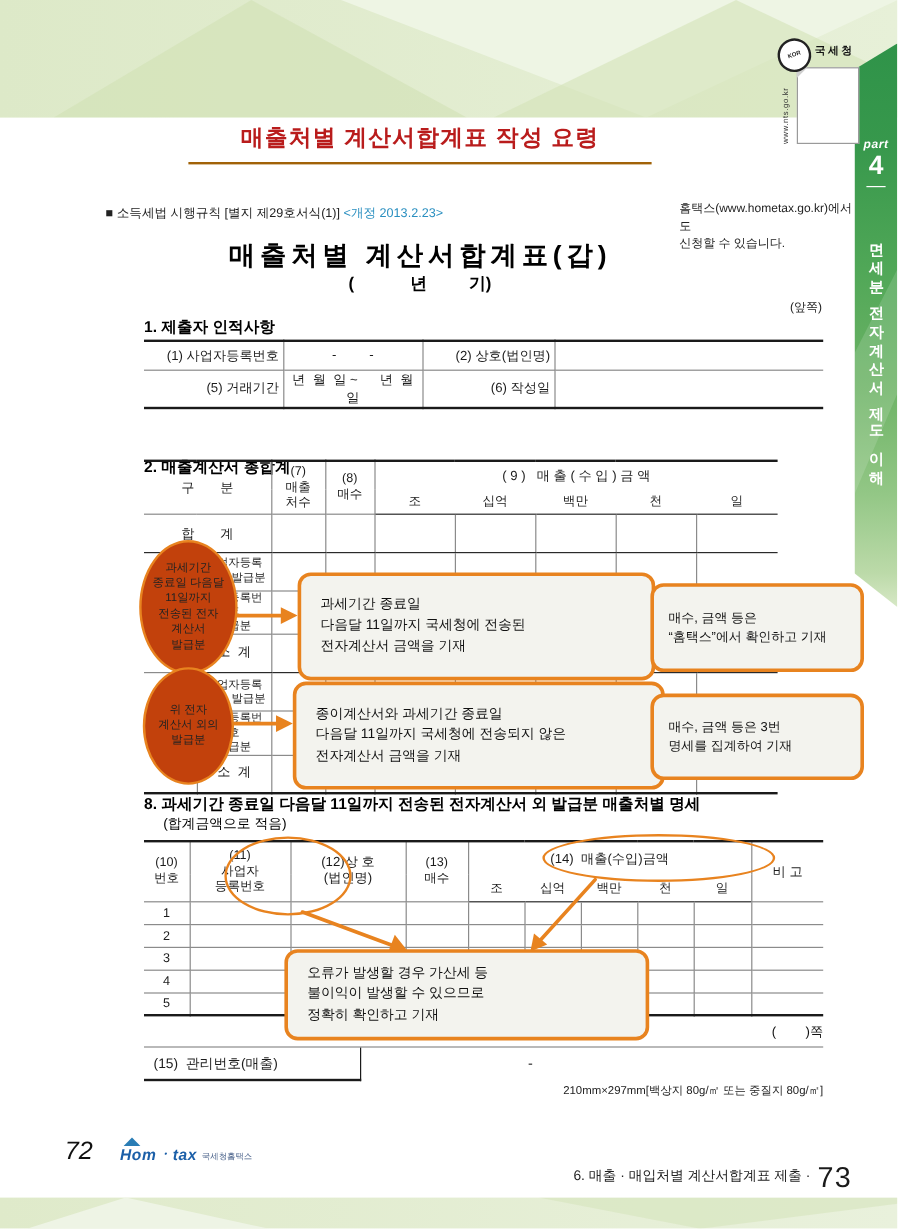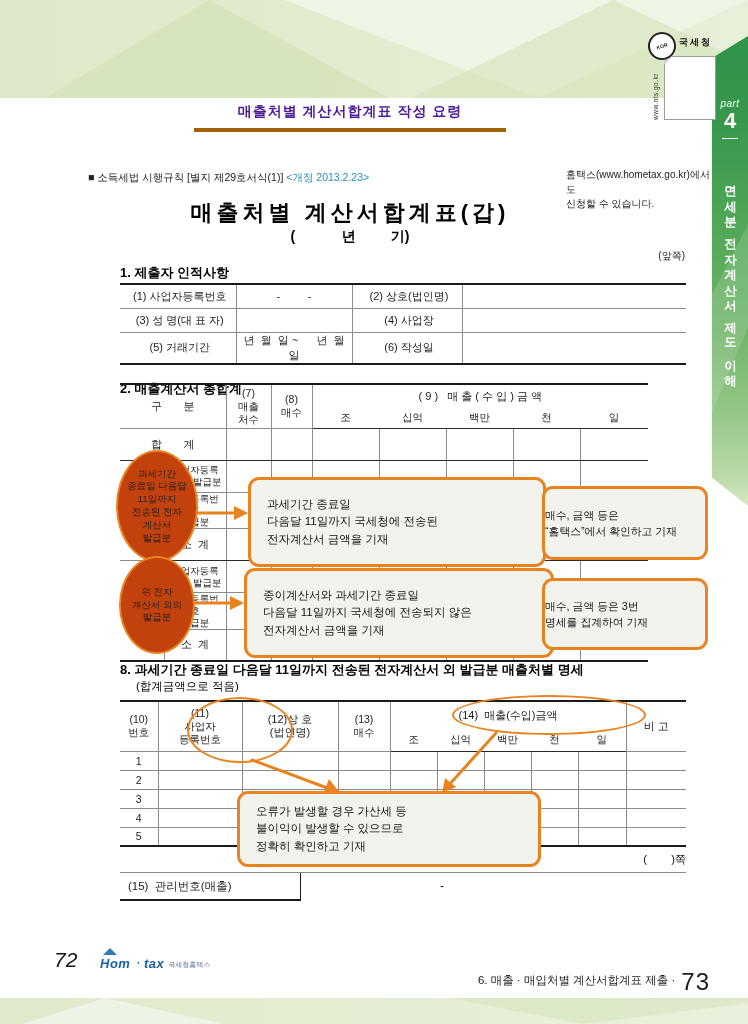--- a/index.html
+++ b/index.html
@@ -15,70 +15,70 @@
   .bottom-band{position:absolute;left:0;bottom:0;width:748px;height:26px;background:linear-gradient(90deg,#dfeaca,#e9f1dc);}
   .bottom-band .p1{position:absolute;inset:0;background:#eef4e5;clip-path:polygon(3% 100%,14% 0,30% 100%);}
   .bottom-band .p2{position:absolute;inset:0;background:#d5e4bc;opacity:.6;clip-path:polygon(60% 0,78% 100%,100% 20%,100% 0);}
 
   
   .side-strip{position:absolute;top:36px;right:0;width:36px;height:470px;
     background:linear-gradient(180deg,#2f9349 0%,#37984c 18%,#50a757 40%,#6fb467 62%,#93c786 80%,#bcdaa9 94%,#d7e8c6 100%);
     clip-path:polygon(0 22px,100% 0,100% 100%,0 94%);}
   .side-strip .shine{position:absolute;inset:0;background:rgba(255,255,255,.14);clip-path:polygon(0 55%,100% 40%,100% 62%,0 80%);}
   .part-tab{position:absolute;top:62px;left:0;width:36px;text-align:center;color:#fff;}
-  .part-word{font-size:10px;font-weight:normal;font-style:italic;letter-spacing:.5px;display:block;}
+  .part-word{font-size:10px;font-weight:bold;font-style:italic;letter-spacing:.5px;display:block;margin-top:17px;}
   .part-num{font-size:22px;font-weight:bold;display:block;line-height:1;margin-top:1px;}
   .part-rule{width:16px;height:1px;background:#fff;margin:6px auto 4px auto;}
   .part-title{writing-mode:vertical-rl;margin:2px auto 0 auto;font-size:12.5px;font-weight:600;letter-spacing:3px;color:#fff;height:272px;}
 
   
   .stamp{position:absolute;left:646px;top:30px;width:72px;height:92px;}
   .stamp-box{position:absolute;left:18px;top:26px;width:50px;height:62px;background:#fff;border:1px solid #9a9a9a;}
   .stamp-fold{position:absolute;left:18px;top:26px;width:0;height:0;border-top:9px solid #cfcfcf;border-right:9px solid transparent;}
   .stamp-circle{position:absolute;left:2px;top:2px;width:24px;height:24px;border:2.5px solid #222;border-radius:50%;background:#fff;
     display:flex;align-items:center;justify-content:center;font-size:5px;font-weight:bold;transform:rotate(-18deg);color:#222;}
   .stamp-agency{position:absolute;left:33px;top:6px;font-size:9px;font-weight:bold;letter-spacing:2px;color:#111;}
   .stamp-url{position:absolute;left:6px;top:26px;height:64px;writing-mode:vertical-rl;transform:rotate(180deg);
     font-size:6.5px;color:#333;letter-spacing:.5px;}
 
   
   .doc-title-wrap{position:absolute;left:0;top:102px;width:700px;text-align:center;}
-  .doc-title{display:inline-block;color:#4c1d95;font-size:14px;font-weight:bold;letter-spacing:1px;
-    padding:0 44px 7px 44px;border-bottom:4px solid #a16207;}
+  .doc-title{display:inline-block;color:#b91c1c;font-size:19px;font-weight:bold;letter-spacing:1px;
+    padding:0 44px 7px 44px;border-bottom:2px solid #a16207;}
   .reg-line{position:absolute;left:88px;top:171px;font-size:10.5px;color:#222;}
   .reg-rev{color:#2a8fc0;}
   .hometax-note{position:absolute;left:566px;top:168px;width:150px;font-size:10px;line-height:1.45;color:#222;}
   .form-title{position:absolute;left:0;top:198px;width:700px;text-align:center;
     font-size:22px;font-weight:bold;letter-spacing:4px;color:#000;}
   .form-subtitle{position:absolute;left:0;top:228px;width:700px;text-align:center;
     font-size:14px;font-weight:bold;color:#000;}
   .front-label{position:absolute;left:605px;top:249px;width:80px;text-align:right;font-size:10px;color:#222;}
   .sec-head{position:absolute;font-size:13px;font-weight:bold;color:#000;text-align:center;}
   .sec-sub{position:absolute;font-size:11.5px;color:#000;}
 
   
   table{border-collapse:collapse;table-layout:fixed;position:absolute;background:transparent;}
   td{border:1px solid #8b8b8b;padding:0 3px;font-size:11px;text-align:center;vertical-align:middle;color:#1c1c1c;overflow:hidden;}
   td:first-child{border-left:none;}
   td:last-child{border-right:none;}
   table.frm{border-top:2px solid #1a1a1a;border-bottom:2px solid #1a1a1a;}
   tr.hb>td{border-bottom:1.5px solid #2a2a2a;}
-  td.lab{text-align:center;padding-left:7px;}
+  td.lab{text-align:right;padding-left:7px;}
   td.small{font-size:9.5px;line-height:1.25;}
   td.units{border-top:none;}
   td.unit{border-left:none;border-right:none;font-size:10.5px;}
   td.num{font-size:10.5px;}
 
   
   .oval{position:absolute;border:2.5px solid #e8831f;border-radius:50%;background:#c2410c;z-index:6;
     display:flex;align-items:center;justify-content:center;text-align:center;font-size:9.5px;line-height:1.35;color:#222;}
   .ring{position:absolute;border:2.5px solid #e8831f;border-radius:50%;background:transparent;z-index:6;}
   .callout{position:absolute;border:3px solid #e8831f;border-radius:11px;background:#f3f3ee;z-index:7;
     display:flex;align-items:center;text-align:left;font-size:11.5px;line-height:1.5;color:#111;padding:4px 10px 4px 16px;}
-  .callout.sm{font-size:10.8px;padding-left:0;}
+  .callout.sm{font-size:10.8px;padding-left:12px;}
   #arrow-layer{position:absolute;left:0;top:0;width:748px;height:1024px;z-index:5;pointer-events:none;}
 
   
   .pageno-left{position:absolute;left:54px;top:948px;font-size:21px;font-style:italic;color:#111;}
   .ht-logo{position:absolute;left:100px;top:954px;}
   .ht-roof{position:absolute;left:3px;top:-6px;width:0;height:0;border-left:7px solid transparent;border-right:7px solid transparent;border-bottom:7px solid #2a7db5;}
   .ht-name{font-size:13px;font-weight:bold;font-style:italic;color:#1b5fa8;letter-spacing:.5px;}
   .ht-caption{font-size:7px;color:#51688f;margin-left:4px;vertical-align:1px;}
   .footer-right{position:absolute;left:300px;top:968px;width:410px;text-align:right;color:#222;}
   .footer-right .t{font-size:11.5px;vertical-align:6px;}
@@ -142,26 +142,20 @@
         <col style="width:116px">
         <col style="width:110px">
         <col style="width:224px">
       </colgroup>
     <tbody>
         <tr style="height:24px">
       <td class="lab" data-bind="section1.rows.0.label1">(1) 사업자등록번호</td>
       <td data-bind="section1.rows.0.value1">-         -</td>
       <td class="lab" data-bind="section1.rows.0.label2">(2) 상호(법인명)</td>
       <td data-bind="section1.rows.0.value2"></td>
-    </tr>
-    <tr style="height:24px">
-      <td class="lab" data-bind="section1.rows.1.label1">(3) 성 명(대 표 자)</td>
-      <td data-bind="section1.rows.1.value1"></td>
-      <td class="lab" data-bind="section1.rows.1.label2">(4) 사업장</td>
-      <td data-bind="section1.rows.1.value2"></td>
     </tr>
     <tr style="height:24px">
       <td class="lab" data-bind="section1.rows.2.label1">(5) 거래기간</td>
       <td data-bind="section1.rows.2.value1">년  월  일 ~      년  월  일</td>
       <td class="lab" data-bind="section1.rows.2.label2">(6) 작성일</td>
       <td data-bind="section1.rows.2.value2"></td>
     </tr>
   </tbody>
     </table>
 
@@ -396,20 +390,21 @@
   <div class="ring" style="left:187px;top:697px;width:102px;height:62px;"></div>
   <div class="ring" style="left:452px;top:695px;width:190px;height:36px;"></div>
   <div class="callout" style="left:237px;top:791px;width:272px;height:62px;font-size:11.5px;" data-bind="section3.callout">오류가 발생할 경우 가산세 등
 불이익이 발생할 수 있으므로
 정확히 확인하고 기재</div>
 
   <div class="page-slot" data-bind="section3.page_field">(        )쪽</div>
   <div class="r15-line"></div>
   <div class="r15-cell" data-bind="section3.row15_label">(15)  관리번호(매출)</div>
   <div class="r15-value" data-bind="section3.row15_value">-</div>
+  <div class="paper-spec" data-bind="page.paper_spec">210mm×297mm[백상지 80g/㎡ 또는 중질지 80g/㎡]</div>
 
   <svg id="arrow-layer" xmlns="http://www.w3.org/2000/svg">
     <g stroke="#e8831f" stroke-width="3" fill="#e8831f" stroke-linecap="round">
       <line x1="193" y1="513" x2="236" y2="513"></line>
       <polygon points="248,513 234,506 234,520" stroke="none"></polygon>
       <line x1="192" y1="603" x2="232" y2="603"></line>
       <polygon points="244,603 230,596 230,610" stroke="none"></polygon>
       <line x1="252" y1="760" x2="330" y2="789"></line>
       <polygon points="340,793 324,792 329,779" stroke="none"></polygon>
       <line x1="496" y1="733" x2="448" y2="786"></line>

